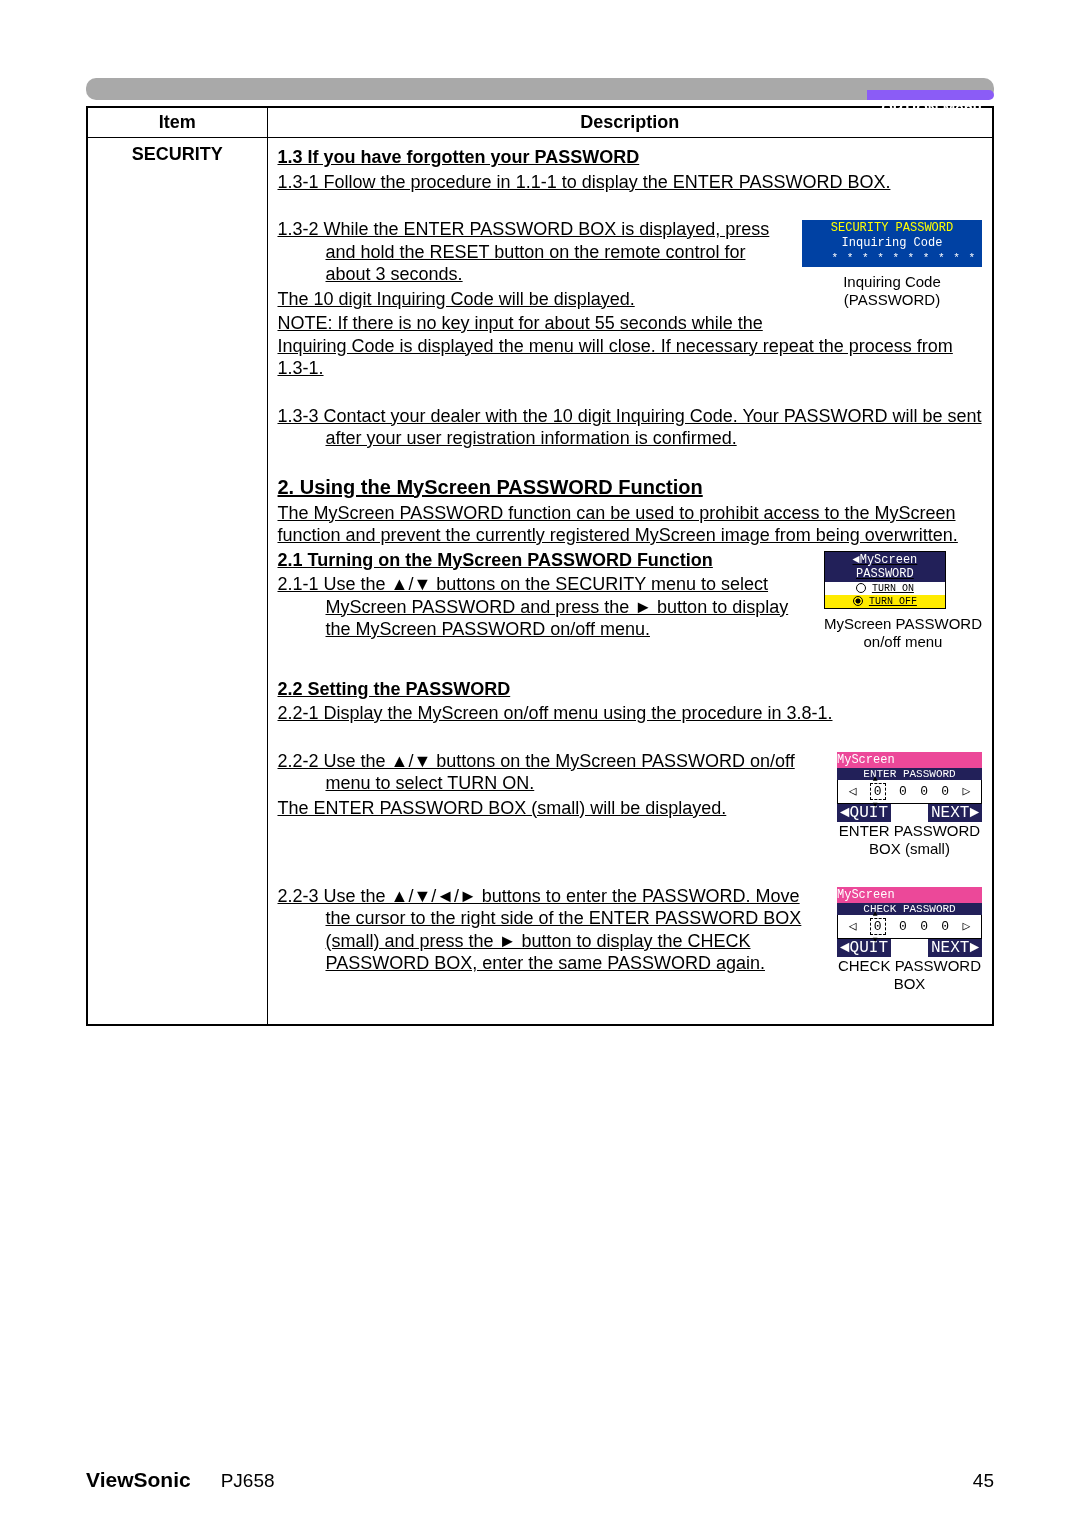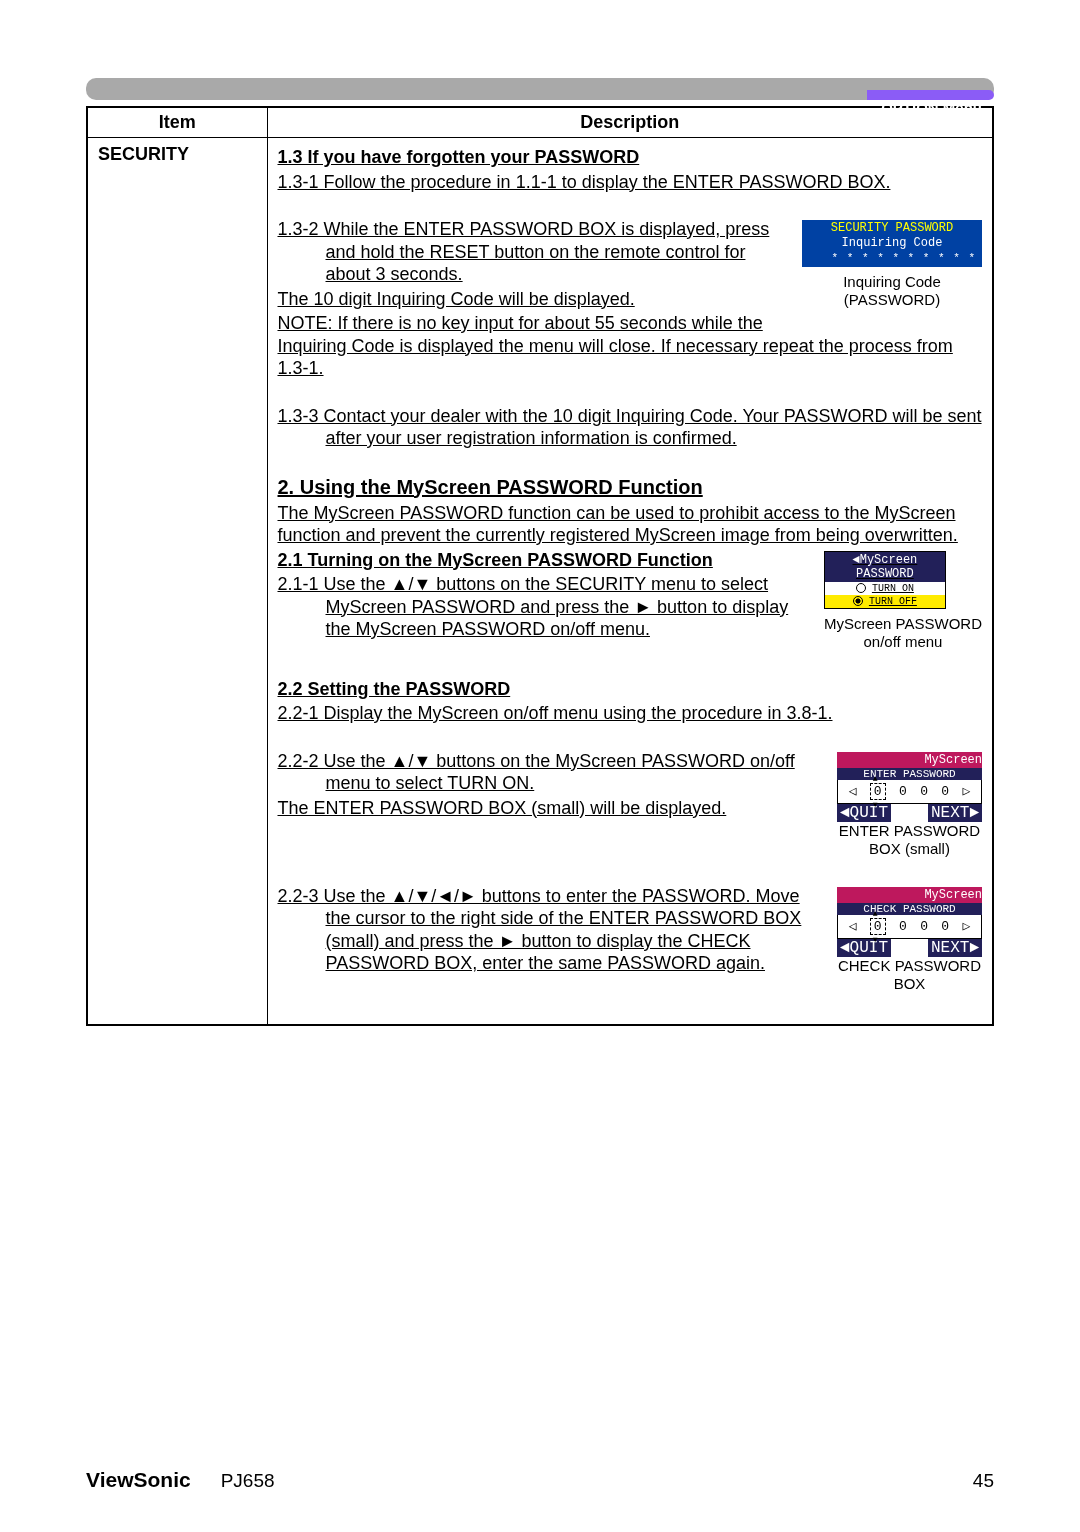--- a/index.html
+++ b/index.html
@@ -55,21 +55,21 @@
     text-align: center;
   }
   table.manual td {
     border: 1px solid #000;
     vertical-align: top;
     padding: 6px 10px;
     font-size: 18px;
   }
   td.item-col {
     width: 180px;
-    text-align: left;
+    text-align: center;
     vertical-align: middle;
     font-weight: bold;
     font-size: 19px;
   }
   .desc .bold { font-weight: bold; }
   .desc p { margin: 2px 0; line-height: 1.25; text-decoration: underline; }
   .desc .sub { padding-left: 48px; text-indent: -48px; }
   .desc .float-right { float: right; margin: 4px 0 4px 14px; text-align:center; }
   .small-caption { font-size: 15px; line-height:1.2; }
   .clearfix::after { content:''; display:block; clear:both; }
@@ -83,21 +83,21 @@
   
   .ms-box { border:1px solid #000; width:122px; font-size:13px;text-decoration:underline;}
   .ms-title { background:#222059; color:#fff; padding:1px 4px; font-size:12px; font-family:'Courier New',monospace;}
   .ms-row { padding:1px 6px; font-family:'Courier New',monospace; font-size:10px;}
   .ms-row .radio-o { display:inline-block; width:10px; height:10px; border:1px solid #000; border-radius:50%; margin-right:6px; vertical-align:middle;}
   .ms-row.selected { background:#ffeb00;}
   .ms-row .radio-f { display:inline-block; width:10px; height:10px; border:1px solid #000; border-radius:50%; background:radial-gradient(circle,#000 0 40%,#ffeb00 50%); margin-right:6px; vertical-align:middle;}
   
   
   .pw-box { width:145px; }
-  .pw-t { background:#be185d; color:#fff; text-align:right; font-size:12px; font-family:'Courier New',monospace; padding:1px 0;}
+  .pw-t { background:#ec4899; color:#fff; text-align:left; font-size:12px; font-family:'Courier New',monospace; padding:1px 0;}
   .pw-t2 { background:#222059; color:#fff; text-align:center; font-size:11px; font-family:'Courier New',monospace;}
   .pw-digits { border:1px solid #000; border-top:none; padding:3px 4px; font-family:'Courier New',monospace; font-size:13px; display:flex; justify-content:space-around; align-items:center;}
   .pw-digits span.sel { border:1px dashed #000; padding:0 3px; position:relative;}
   .pw-digits span.sel::before{content:'▲'; position:absolute; top:-10px; left:2px; font-size:8px;}
   .pw-digits span.sel::after{content:'▼'; position:absolute; bottom:-10px; left:2px; font-size:8px;}
   .pw-foot { display:flex; justify-content:space-between; }
   .pw-foot div { background:#222059; color:#fff; font-size:16px; font-family:'Courier New',monospace; padding:0 3px;}
   
   .footer {
     position: absolute;

